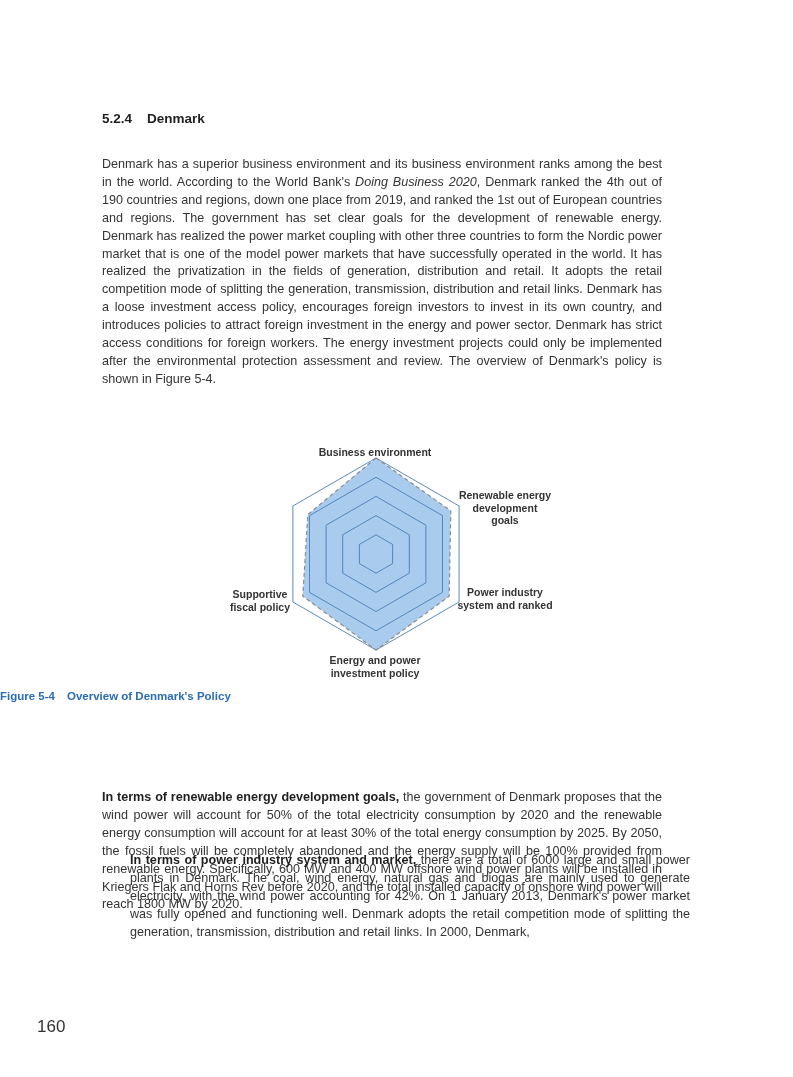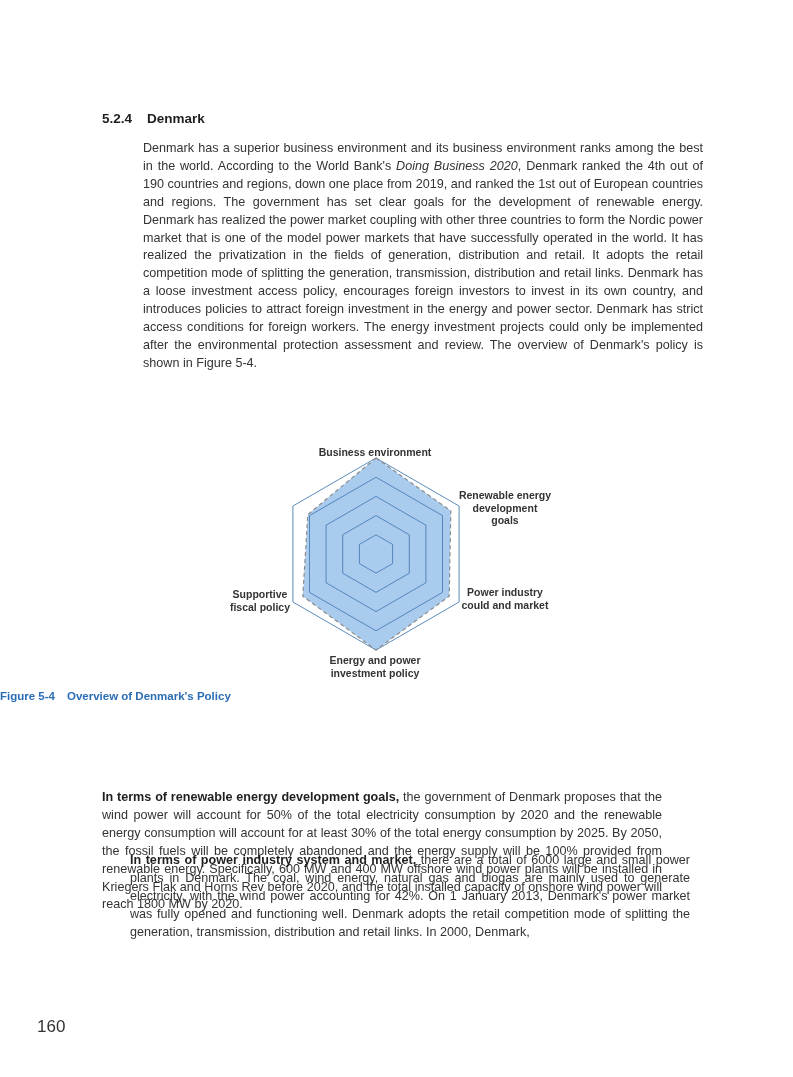--- a/index.html
+++ b/index.html
@@ -3,21 +3,21 @@
 <meta charset="utf-8">
 <style>
   html, body { margin: 0; padding: 0; background: #ffffff; }
   body { width: 793px; height: 1077px; position: relative; overflow: hidden;
          font-family: "Liberation Sans", sans-serif; color: #2b2b2b; }
   .heading { position: absolute; left: 102px; top: 111px; font-size: 13.5px; font-weight: bold; color: #1f1f1f; }
   .heading .num { display: inline-block; width: 45px; }
   .para { position: absolute; left: 102px; width: 560px; font-size: 12.6px; line-height: 17.9px;
           text-align: justify; color: #333333; margin: 0; }
   .para b { color: #1f1f1f; }
-  .p1 { top: 140px; margin-left: 41px; }
+  .p1 { top: 156px; }
   .p2 { top: 789px; }
   .p3 { top: 852px; margin-left: 28px; }
   .chart-wrap { position: absolute; left: 190px; top: 440px; width: 380px; height: 245px; font-weight: bold; }
   .chart-wrap svg { position: absolute; left: 0; top: 0; }
   .axis-label { position: absolute; font-size: 10.5px; line-height: 12.5px; color: #333; text-align: center; }
   .caption { position: absolute; left: 0; width: 793px; top: 690px; 
              font-size: 11.5px; font-weight: bold; color: #2a6db5; }
   .caption .gap { display: inline-block; width: 12px; }
   .page-num { position: absolute; left: 37px; top: 1017px; font-size: 17px; color: #333; }
 </style>
@@ -41,21 +41,21 @@
       <polygon points="186.0,18.0 260.8,70.8 259.2,156.2 186.0,210.0 112.8,156.2 117.8,74.6" fill="none" stroke="#8c8c8c" stroke-width="1.2" stroke-dasharray="4,3"></polygon>
     </svg>
   <div class="axis-label" style="left:110px; top:6px; width:150px;"><span>Business environment</span></div>
   <div class="axis-label" style="left:260px; top:49px; width:110px;">
       <div>Renewable energy</div>
       <div>development</div>
       <div>goals</div>
     </div>
   <div class="axis-label" style="left:260px; top:146px; width:110px;">
       <div>Power industry</div>
-      <div>could and market</div>
+      <div>system and ranked</div>
     </div>
   <div class="axis-label" style="left:120px; top:214px; width:130px;">
       <div>Energy and power</div>
       <div>investment policy</div>
     </div>
   <div class="axis-label" style="left:30px; top:148px; width:80px;">
       <div>Supportive</div>
       <div>fiscal policy</div>
     </div>
 </div>

